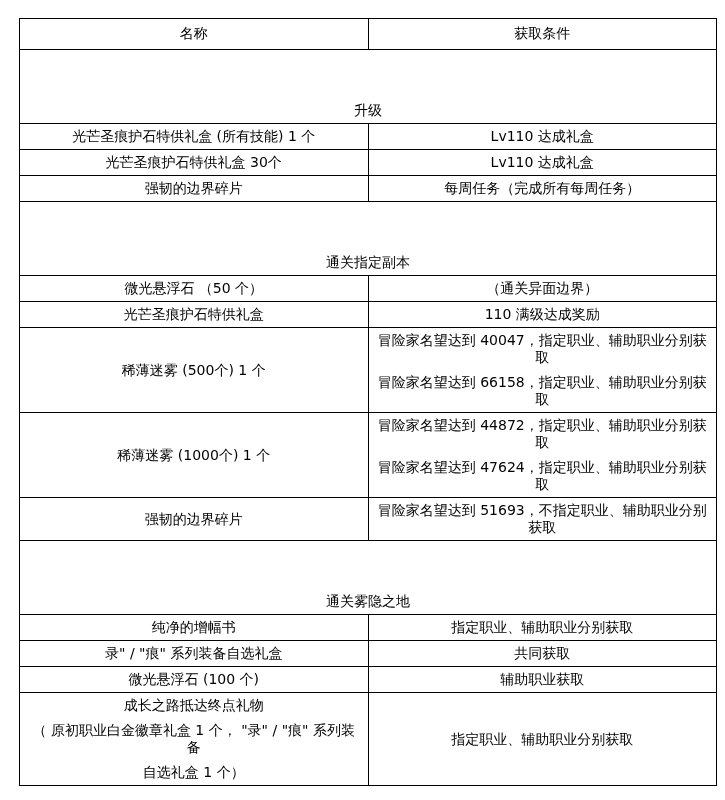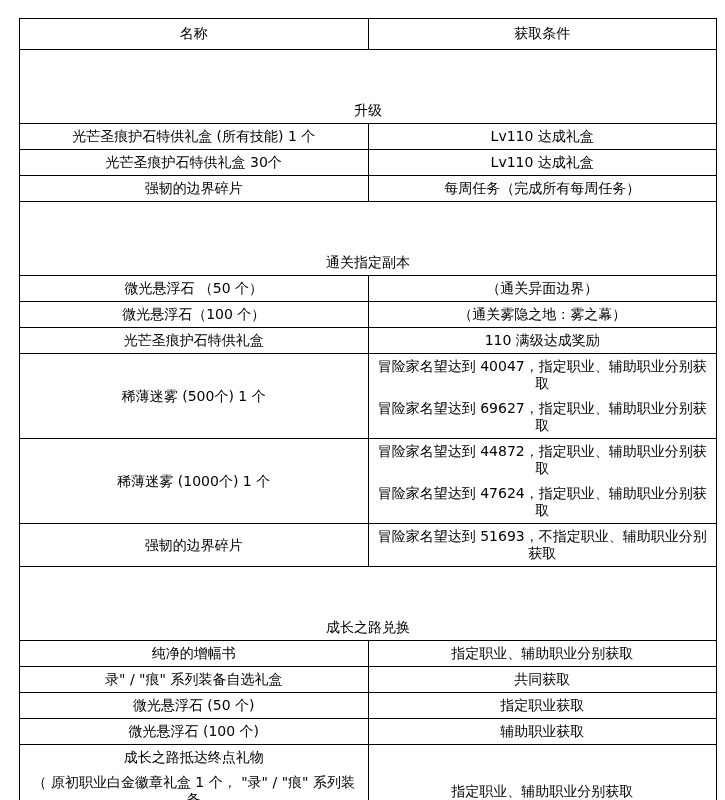--- a/index.html
+++ b/index.html
@@ -78,41 +78,33 @@
         <tr>
           <td>
             <div class="line">微光悬浮石 （50 个）</div>
           </td>
           <td>
             <div class="line">（通关异面边界）</div>
           </td>
         </tr>
         <tr>
           <td>
-            <div class="line">微光悬浮石（100 个）</div>
-          </td>
-          <td>
-            <div class="line">（通关雾隐之地：雾之幕）</div>
-          </td>
-        </tr>
-        <tr>
-          <td>
             <div class="line">光芒圣痕护石特供礼盒</div>
           </td>
           <td>
             <div class="line">110 满级达成奖励</div>
           </td>
         </tr>
         <tr>
           <td>
             <div class="line">稀薄迷雾 (500个) 1 个</div>
           </td>
           <td>
             <div class="line">冒险家名望达到 40047，指定职业、辅助职业分别获取</div>
-            <div class="line">冒险家名望达到 69627，指定职业、辅助职业分别获取</div>
+            <div class="line">冒险家名望达到 66158，指定职业、辅助职业分别获取</div>
           </td>
         </tr>
         <tr>
           <td>
             <div class="line">稀薄迷雾 (1000个) 1 个</div>
           </td>
           <td>
             <div class="line">冒险家名望达到 44872，指定职业、辅助职业分别获取</div>
             <div class="line">冒险家名望达到 47624，指定职业、辅助职业分别获取</div>
           </td>
@@ -120,45 +112,37 @@
         <tr>
           <td>
             <div class="line">强韧的边界碎片</div>
           </td>
           <td>
             <div class="line">冒险家名望达到 51693，不指定职业、辅助职业分别获取</div>
           </td>
         </tr>
         <tr>
           <td colspan="2" class="section-cell">
-            <div class="line">成长之路兑换</div>
+            <div class="line">通关雾隐之地</div>
           </td>
         </tr>
         <tr>
           <td>
             <div class="line">纯净的增幅书</div>
           </td>
           <td>
             <div class="line">指定职业、辅助职业分别获取</div>
           </td>
         </tr>
         <tr>
           <td>
             <div class="line">录" / "痕" 系列装备自选礼盒</div>
           </td>
           <td>
             <div class="line">共同获取</div>
-          </td>
-        </tr>
-        <tr>
-          <td>
-            <div class="line">微光悬浮石 (50 个)</div>
-          </td>
-          <td>
-            <div class="line">指定职业获取</div>
           </td>
         </tr>
         <tr>
           <td>
             <div class="line">微光悬浮石 (100 个)</div>
           </td>
           <td>
             <div class="line">辅助职业获取</div>
           </td>
         </tr>

